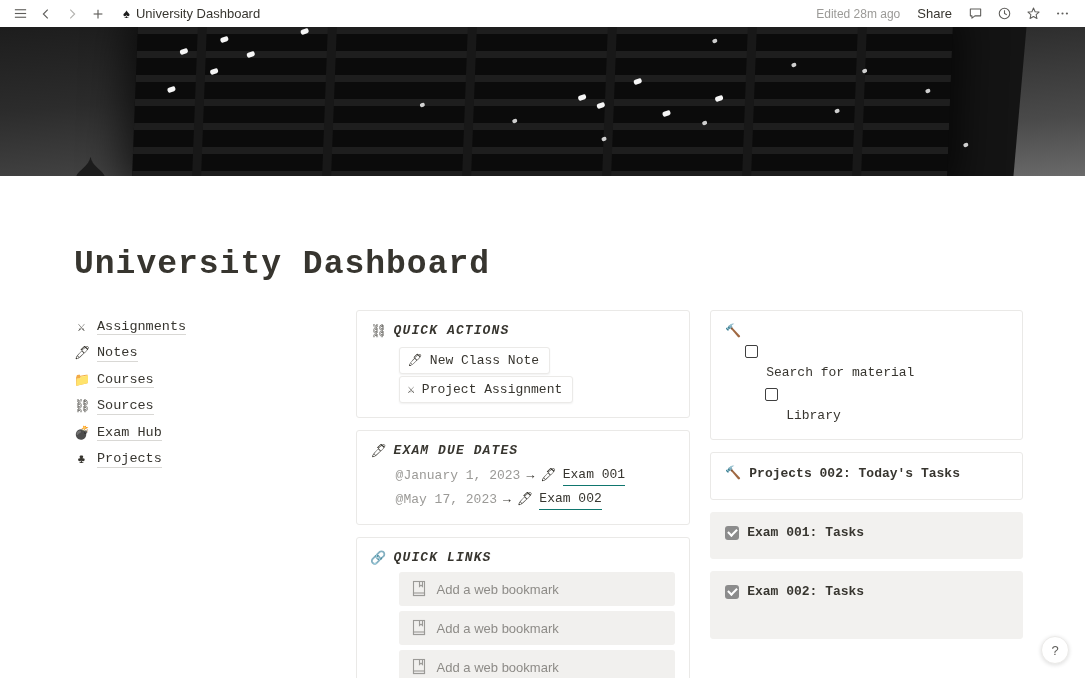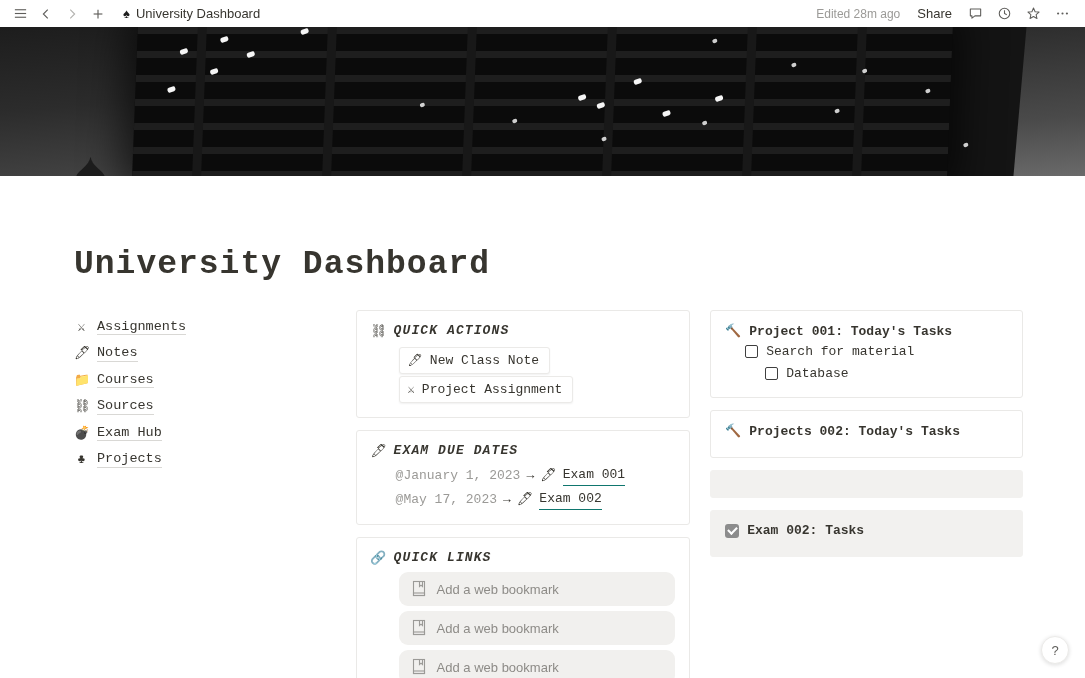--- a/index.html
+++ b/index.html
@@ -139,21 +139,21 @@
   .due-row {
     display: flex; align-items: center; gap: 6px;
     font-size: 13px; margin: 3px 0 0 25px; color: #37352f; line-height: 20px;
   }
   .mention { color: #9b9a97; }
   .arrow { color: #37352f; }
   .pagelink { border-bottom: 1px solid #0f766e; }
 
   .bookmark {
     display: flex; align-items: center; gap: 10px;
-    background: #f1f0ee; border-radius: 9px;
+    background: #f1f0ee; border-radius: 3px;
     height: 34px; padding: 0 12px; margin: 5px 0 0 28px;
     font-size: 13px; color: #8d8b87;
     font-family: "Liberation Sans", sans-serif;
   }
   .bookmark svg { flex: none; }
 
   
   .todo-title {
     display: flex; align-items: center; gap: 8px;
     font-size: 13px; font-weight: 700; color: #37352f; margin-bottom: 4px;
@@ -170,21 +170,21 @@
     display: flex; align-items: flex-start; gap: 8px;
     font-size: 13px; line-height: 18px; color: #37352f;
     margin: 4px 0 0 20px;
   }
   .todo.nest { margin-left: 40px; }
   .todo.nest2 { margin-left: 40px; }
   .cbox {
     width: 13px; height: 13px; border: 1.6px solid #3f3f3f; border-radius: 2px;
     flex: none; margin-top: 2px; background: #fff;
   }
-  .todo .body { flex: 1; }
+  .todo .body { flex: 1; margin-top: 21px; }
   .inline-icon {
     display: inline-block; width: 14px; height: 14px; vertical-align: -3px;
     margin: 0 1px;
   }
 
   .hammer { display:inline-block; transform: rotate(0deg); }
 
   .helpbtn {
     position: fixed; right: 16px; bottom: 14px;
     width: 28px; height: 28px; border-radius: 50%;
@@ -408,40 +408,43 @@
         </div>
       </div>
 
     </div>
 
     <div class="col-right">
 
       <div class="card">
         <div class="todo-title mono">
           <span class="gi hammer">🔨</span>
-          <span>Project 001: Today's Tasks</span>
         </div>
         <div class="todo mono">
           <span class="cbox"></span>
           <span class="body">Search for material</span>
         </div>
         <div class="todo nest mono">
           <span class="cbox"></span>
-          <span class="body">Database</span>
+          <span class="body">Library</span>
         </div>
       </div>
 
       <div class="card">
         <div class="todo-title mono">
           <span class="gi hammer">🔨</span>
           <span>Projects 002: Today's Tasks</span>
         </div>
       </div>
 
       <div class="card gray">
+        <div class="todo-title mono">
+          <span class="emoji-check"></span>
+          <span>Exam 001: Tasks</span>
+        </div>
       </div>
 
       <div class="card gray">
         <div class="todo-title mono">
           <span class="emoji-check"></span>
           <span>Exam 002: Tasks</span>
         </div>
         <div class="todo nest2 mono">
 
           <span class="body">

